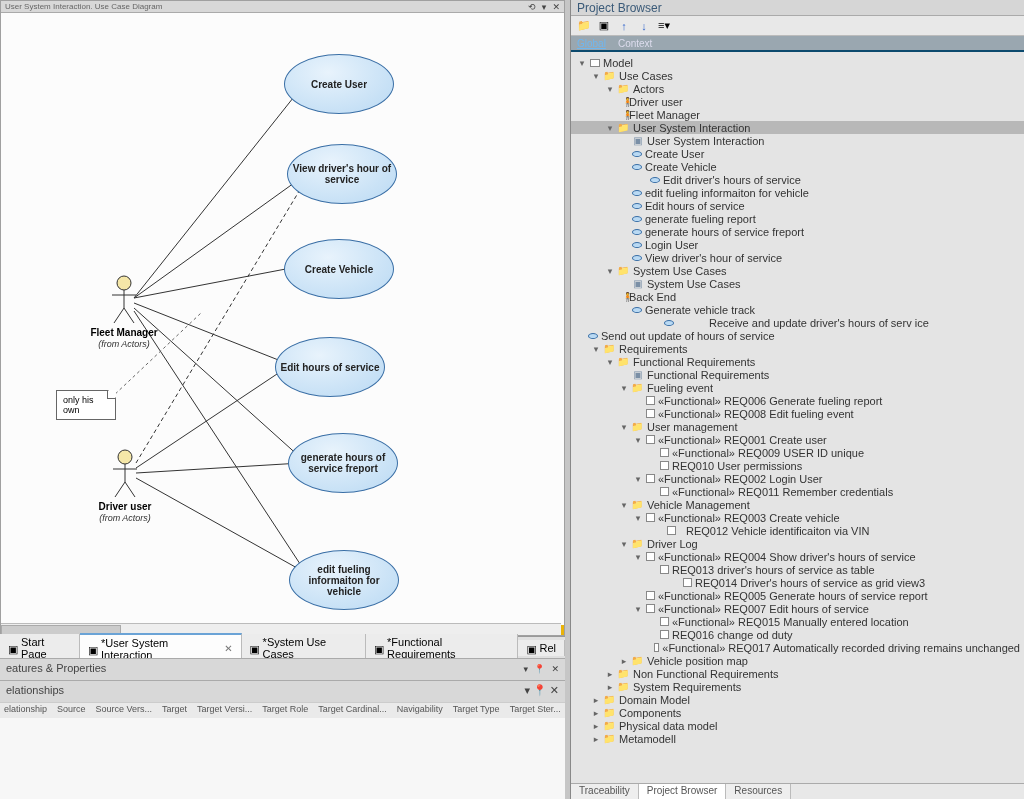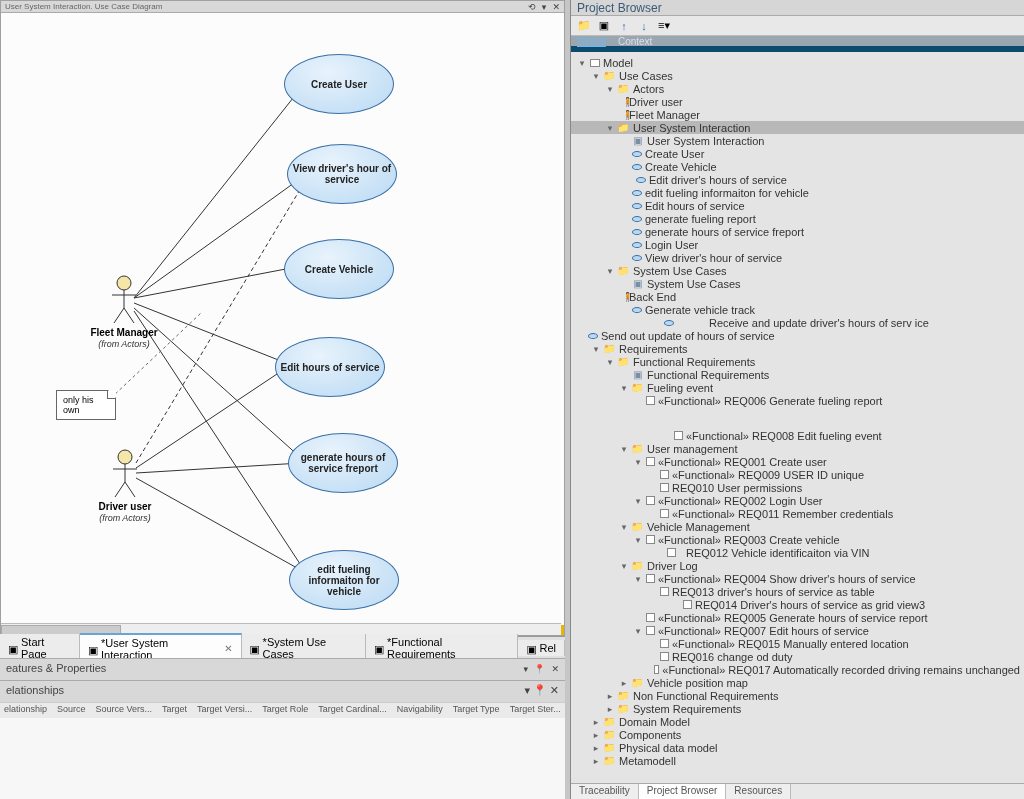--- a/index.html
+++ b/index.html
@@ -89,21 +89,21 @@
   height: 16px; background: #d6d6d6; font-size: 12px; color: #3a5a78; padding: 0 6px;
   display: flex; align-items: center; border-bottom: 1px solid #aaa;
 }
 #browser-toolbar {
   height: 20px; background: #e8e8e8; border-bottom: 1px solid #bbb;
   display: flex; align-items: center; gap: 6px; padding: 0 6px; font-size: 11px;
 }
 #browser-toolbar .tb-btn { width: 14px; height: 14px; display: inline-flex; align-items: center; justify-content: center; }
 #browser-tabs {
   height: 16px; background: #9aa7b0; font-size: 10px; color: #dde; display: flex;
-  align-items: center; padding: 0 6px; gap: 12px; border-bottom: 6px solid #0c4a6e;
+  align-items: center; padding: 0 6px; gap: 12px; border-bottom: 2px solid #0c4a6e;
 }
 #browser-tabs .btab.active { color: #6fb7f0; text-decoration: underline; }
 #tree {
   height: 727px; overflow: auto; font-size: 11px; color: #333; background: #e4e4e4;
   padding: 4px 0;
 }
 .tree-row {
   display: flex; align-items: center; height: 13px; padding: 0 4px; white-space: nowrap;
   cursor: default;
 }
@@ -300,21 +300,21 @@
       <div class="tree-row" style="padding-left: 48px;">
         <span class="exp"></span>
         <span class="ticon uc"></span>
         <span>Create User</span>
       </div>
       <div class="tree-row" style="padding-left: 48px;">
         <span class="exp"></span>
         <span class="ticon uc"></span>
         <span>Create Vehicle</span>
       </div>
-      <div class="tree-row" style="padding-left: 52px;">
+      <div class="tree-row" style="padding-left: 66px;">
         <span class="exp"></span>
         <span class="ticon uc"></span>
         <span>Edit driver's hours of service</span>
       </div>
       <div class="tree-row" style="padding-left: 48px;">
         <span class="exp"></span>
         <span class="ticon uc"></span>
         <span>edit fueling informaiton for vehicle</span>
       </div>
       <div class="tree-row" style="padding-left: 48px;">
@@ -390,21 +390,21 @@
       <div class="tree-row" style="padding-left: 48px;">
         <span class="exp">▾</span>
         <span class="ticon folder"></span>
         <span>Fueling event</span>
       </div>
       <div class="tree-row" style="padding-left: 62px;">
         <span class="exp"></span>
         <span class="ticon req"></span>
         <span>«Functional» REQ006 Generate fueling report</span>
       </div>
-      <div class="tree-row" style="padding-left: 90px; margin-top: 22px;">
+      <div class="tree-row" style="padding-left: 62px;">
         <span class="exp"></span>
         <span class="ticon req"></span>
         <span>«Functional» REQ008 Edit fueling event</span>
       </div>
       <div class="tree-row" style="padding-left: 48px;">
         <span class="exp">▾</span>
         <span class="ticon folder"></span>
         <span>User management</span>
       </div>
       <div class="tree-row" style="padding-left: 62px;">

